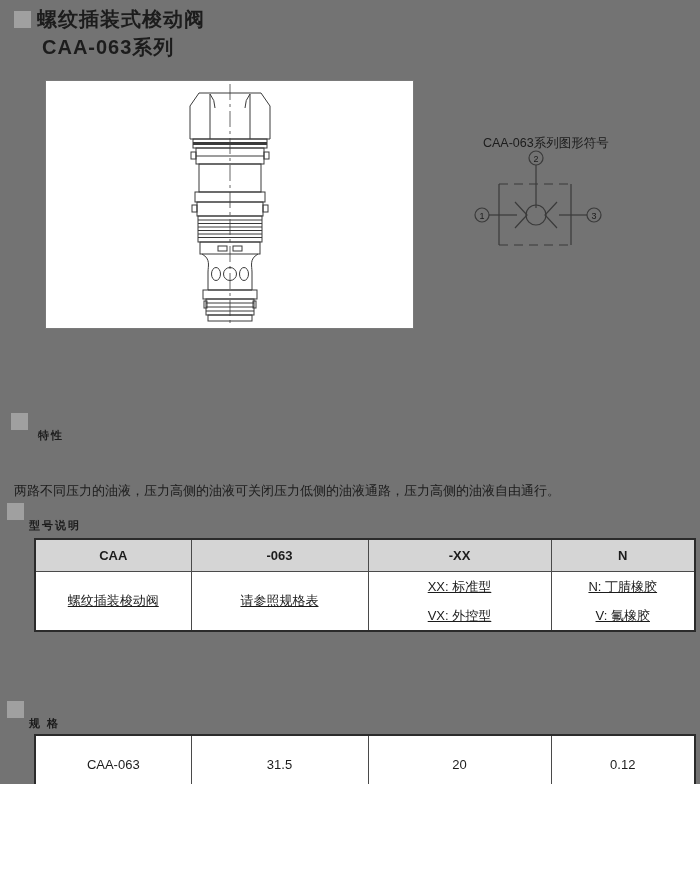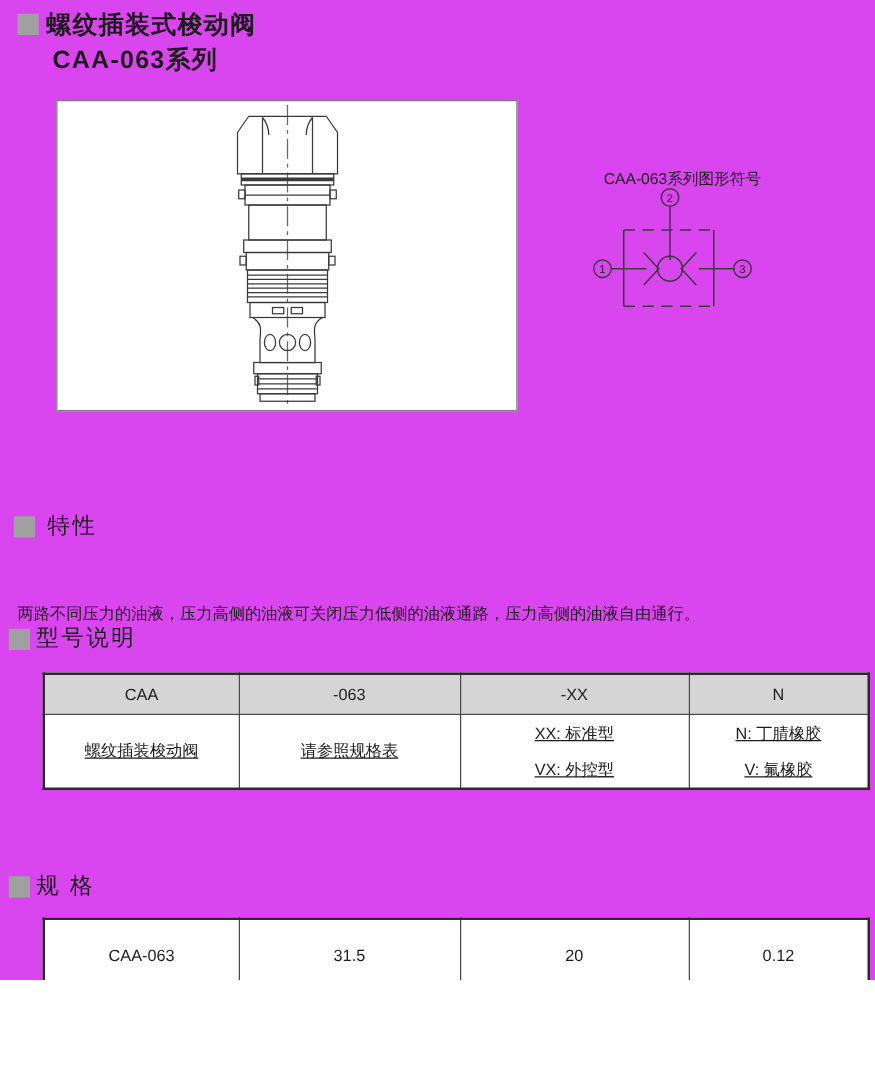--- a/index.html
+++ b/index.html
@@ -1,37 +1,37 @@
 <!DOCTYPE html>
 <html><head>
 <meta charset="utf-8">
 <style>
   html,body{margin:0;padding:0;background:#ffffff;}
   #page{
-    position:relative;width:700px;height:784px;background:#d946ef;overflow:hidden;
+    position:relative;width:700px;height:784px;background:#737373;overflow:hidden;
     font-family:"Liberation Sans","DejaVu Sans",sans-serif;color:#1c1c1c;
   }
   .abs{position:absolute;}
   .sq{position:absolute;width:17px;height:17px;background:#a0a0a0;}
   .title-line{position:absolute;font-size:20px;font-weight:bold;letter-spacing:1px;white-space:nowrap;}
-  .sec-head{position:absolute;font-size:18px;font-weight:normal;letter-spacing:2px;white-space:nowrap;}
+  .sec-head{position:absolute;font-size:11px;font-weight:bold;letter-spacing:2px;white-space:nowrap;margin-top:20px;}
   .body-text{position:absolute;font-size:13px;line-height:19px;white-space:nowrap;}
   .caption{position:absolute;font-size:12.5px;white-space:nowrap;}
   .draw-box{position:absolute;left:45px;top:80px;width:367px;height:247px;border:1px solid #7a7a7a;background:#fff;}
 
   table.datatable{
     position:absolute;border-collapse:collapse;table-layout:fixed;
     font-size:13px;color:#1c1c1c;background:#fff;
   }
   table.datatable td{
     border:1px solid #4a4a4a;text-align:center;vertical-align:middle;
     padding:0 4px;overflow:hidden;
   }
   table.datatable{border:2px solid #2b2b2b;}
-  td.gray{background:#d5d5d5;}
+  td.gray{background:#d5d5d5;font-weight:bold;}
   td.twoline{vertical-align:top;padding-top:11px;line-height:29px;text-decoration:underline;}
   .cellline{display:block;}
 </style>
 </head>
 <body>
 
 <div id="page">
 
   <div class="sq" style="left:14px;top:11px;"></div>
   <div class="title-line" style="left:37px;top:6px;">螺纹插装式梭动阀</div>

